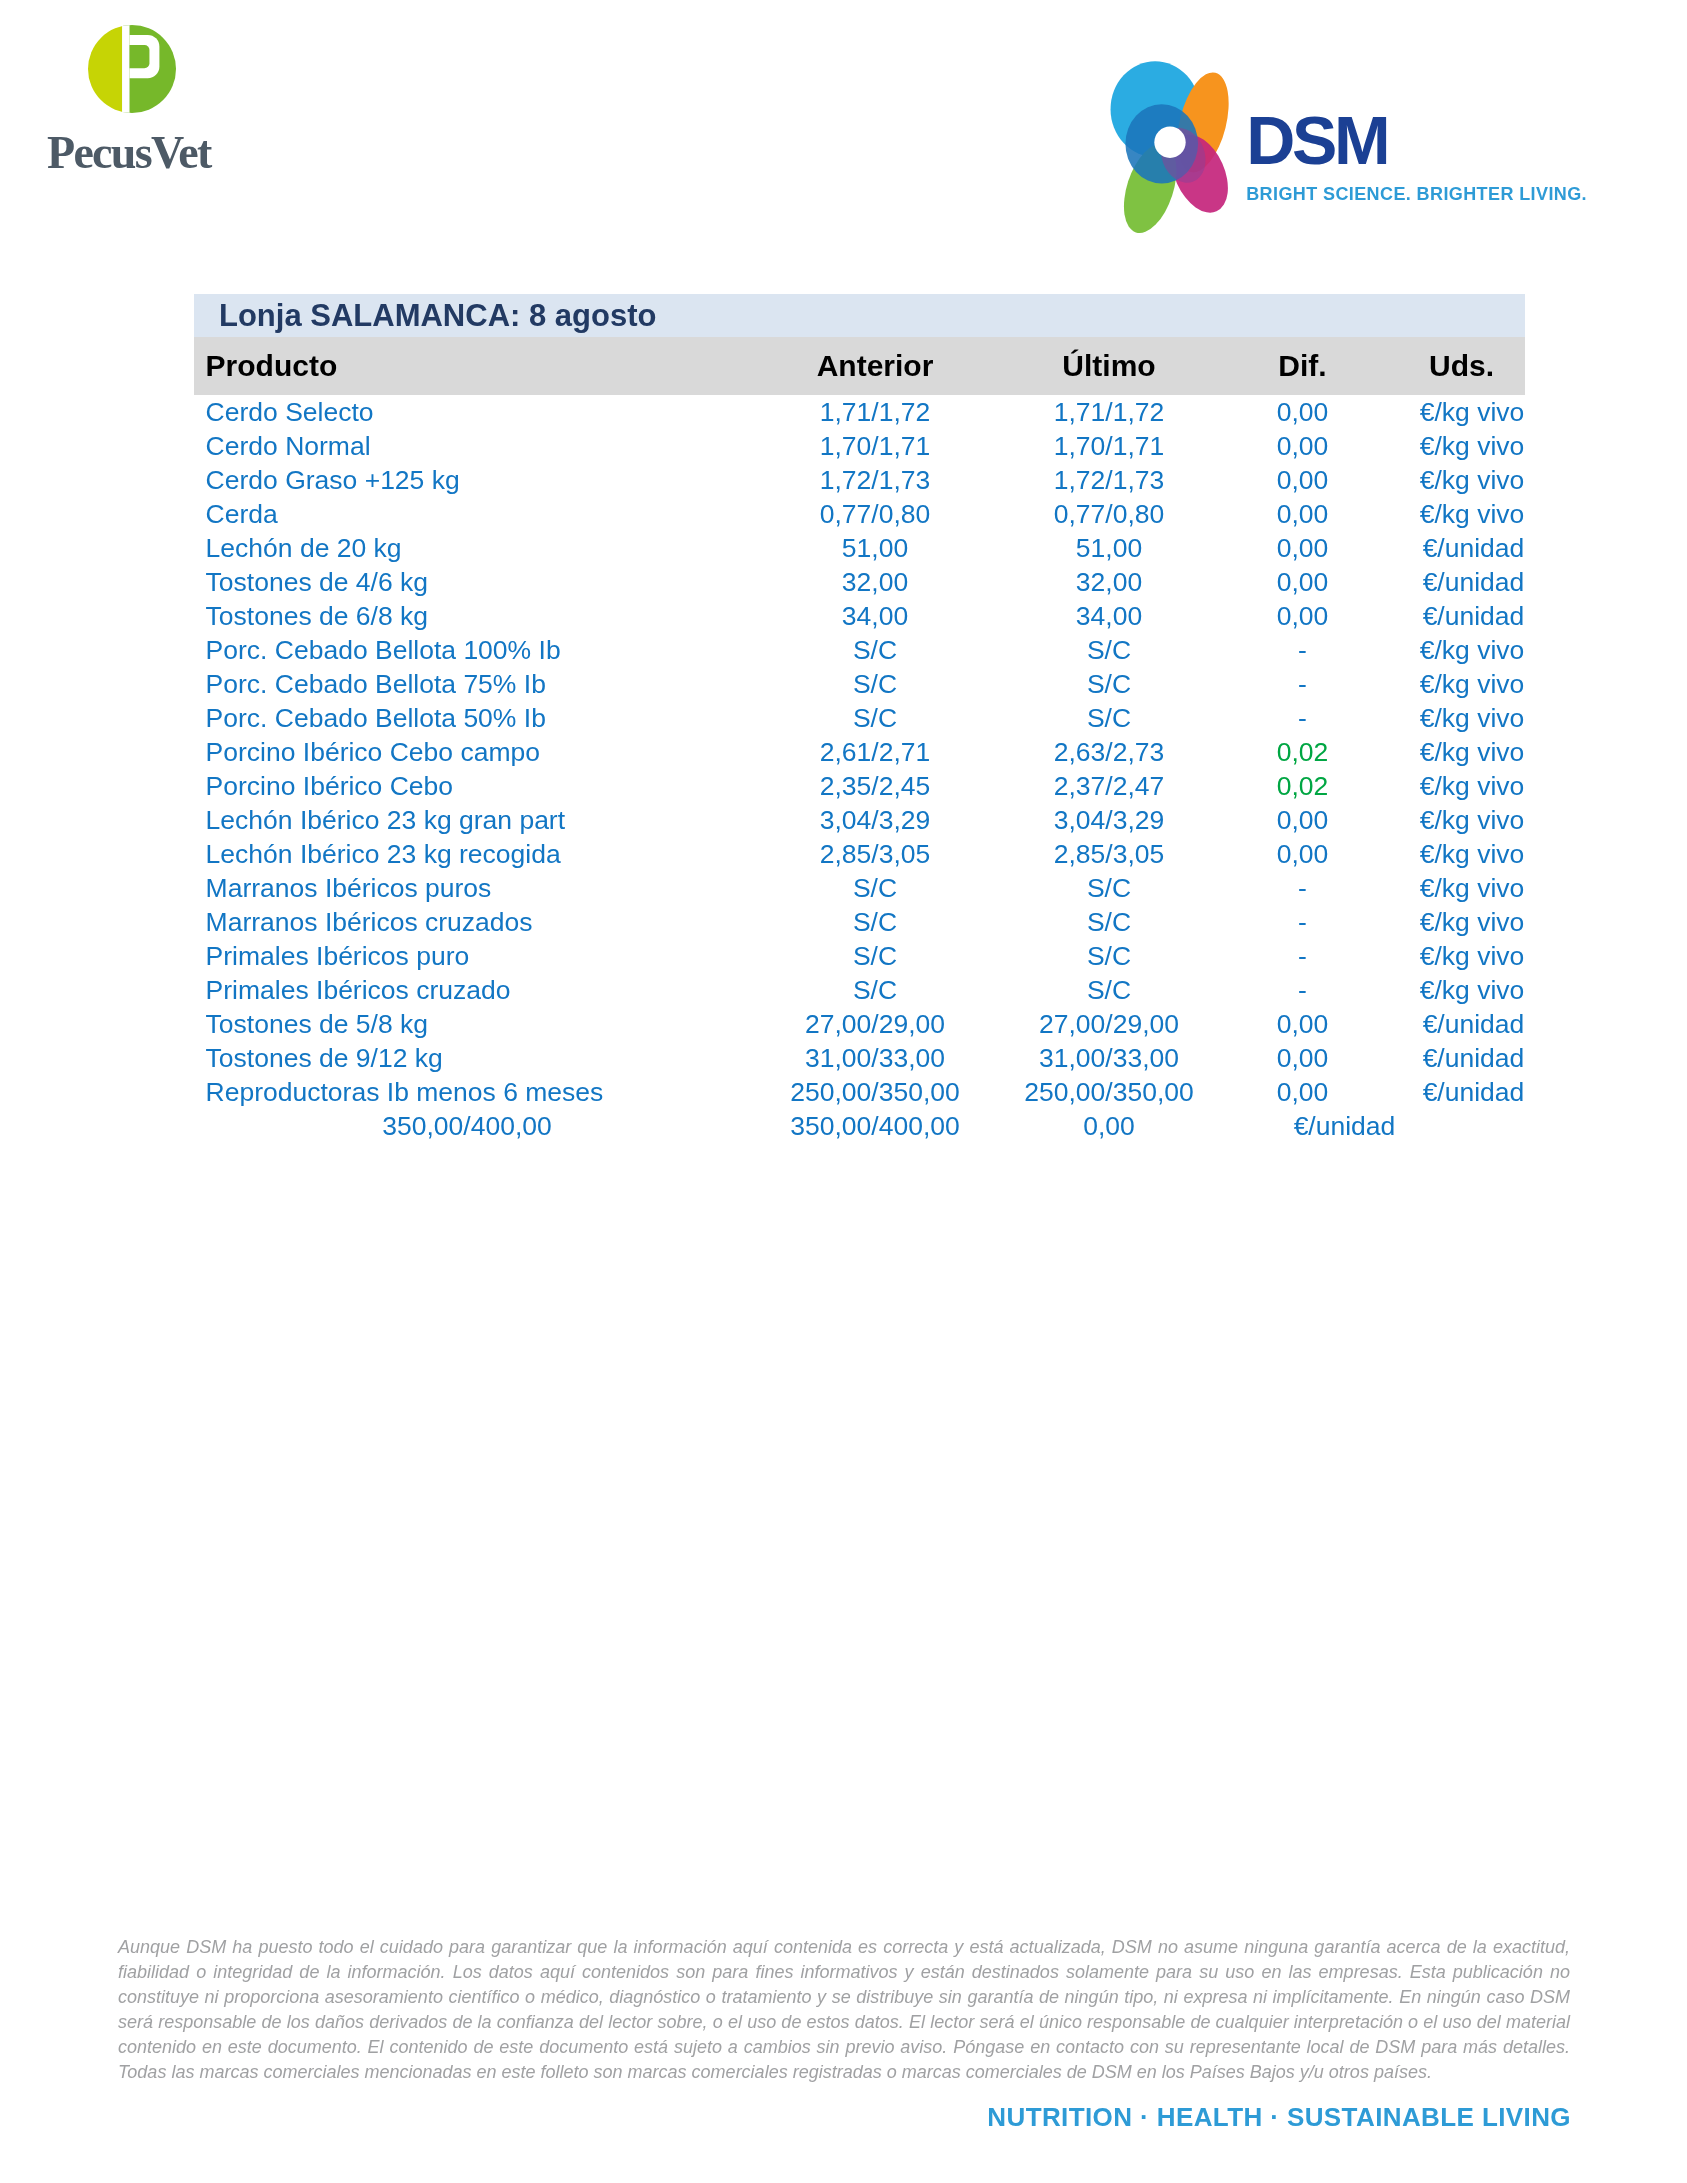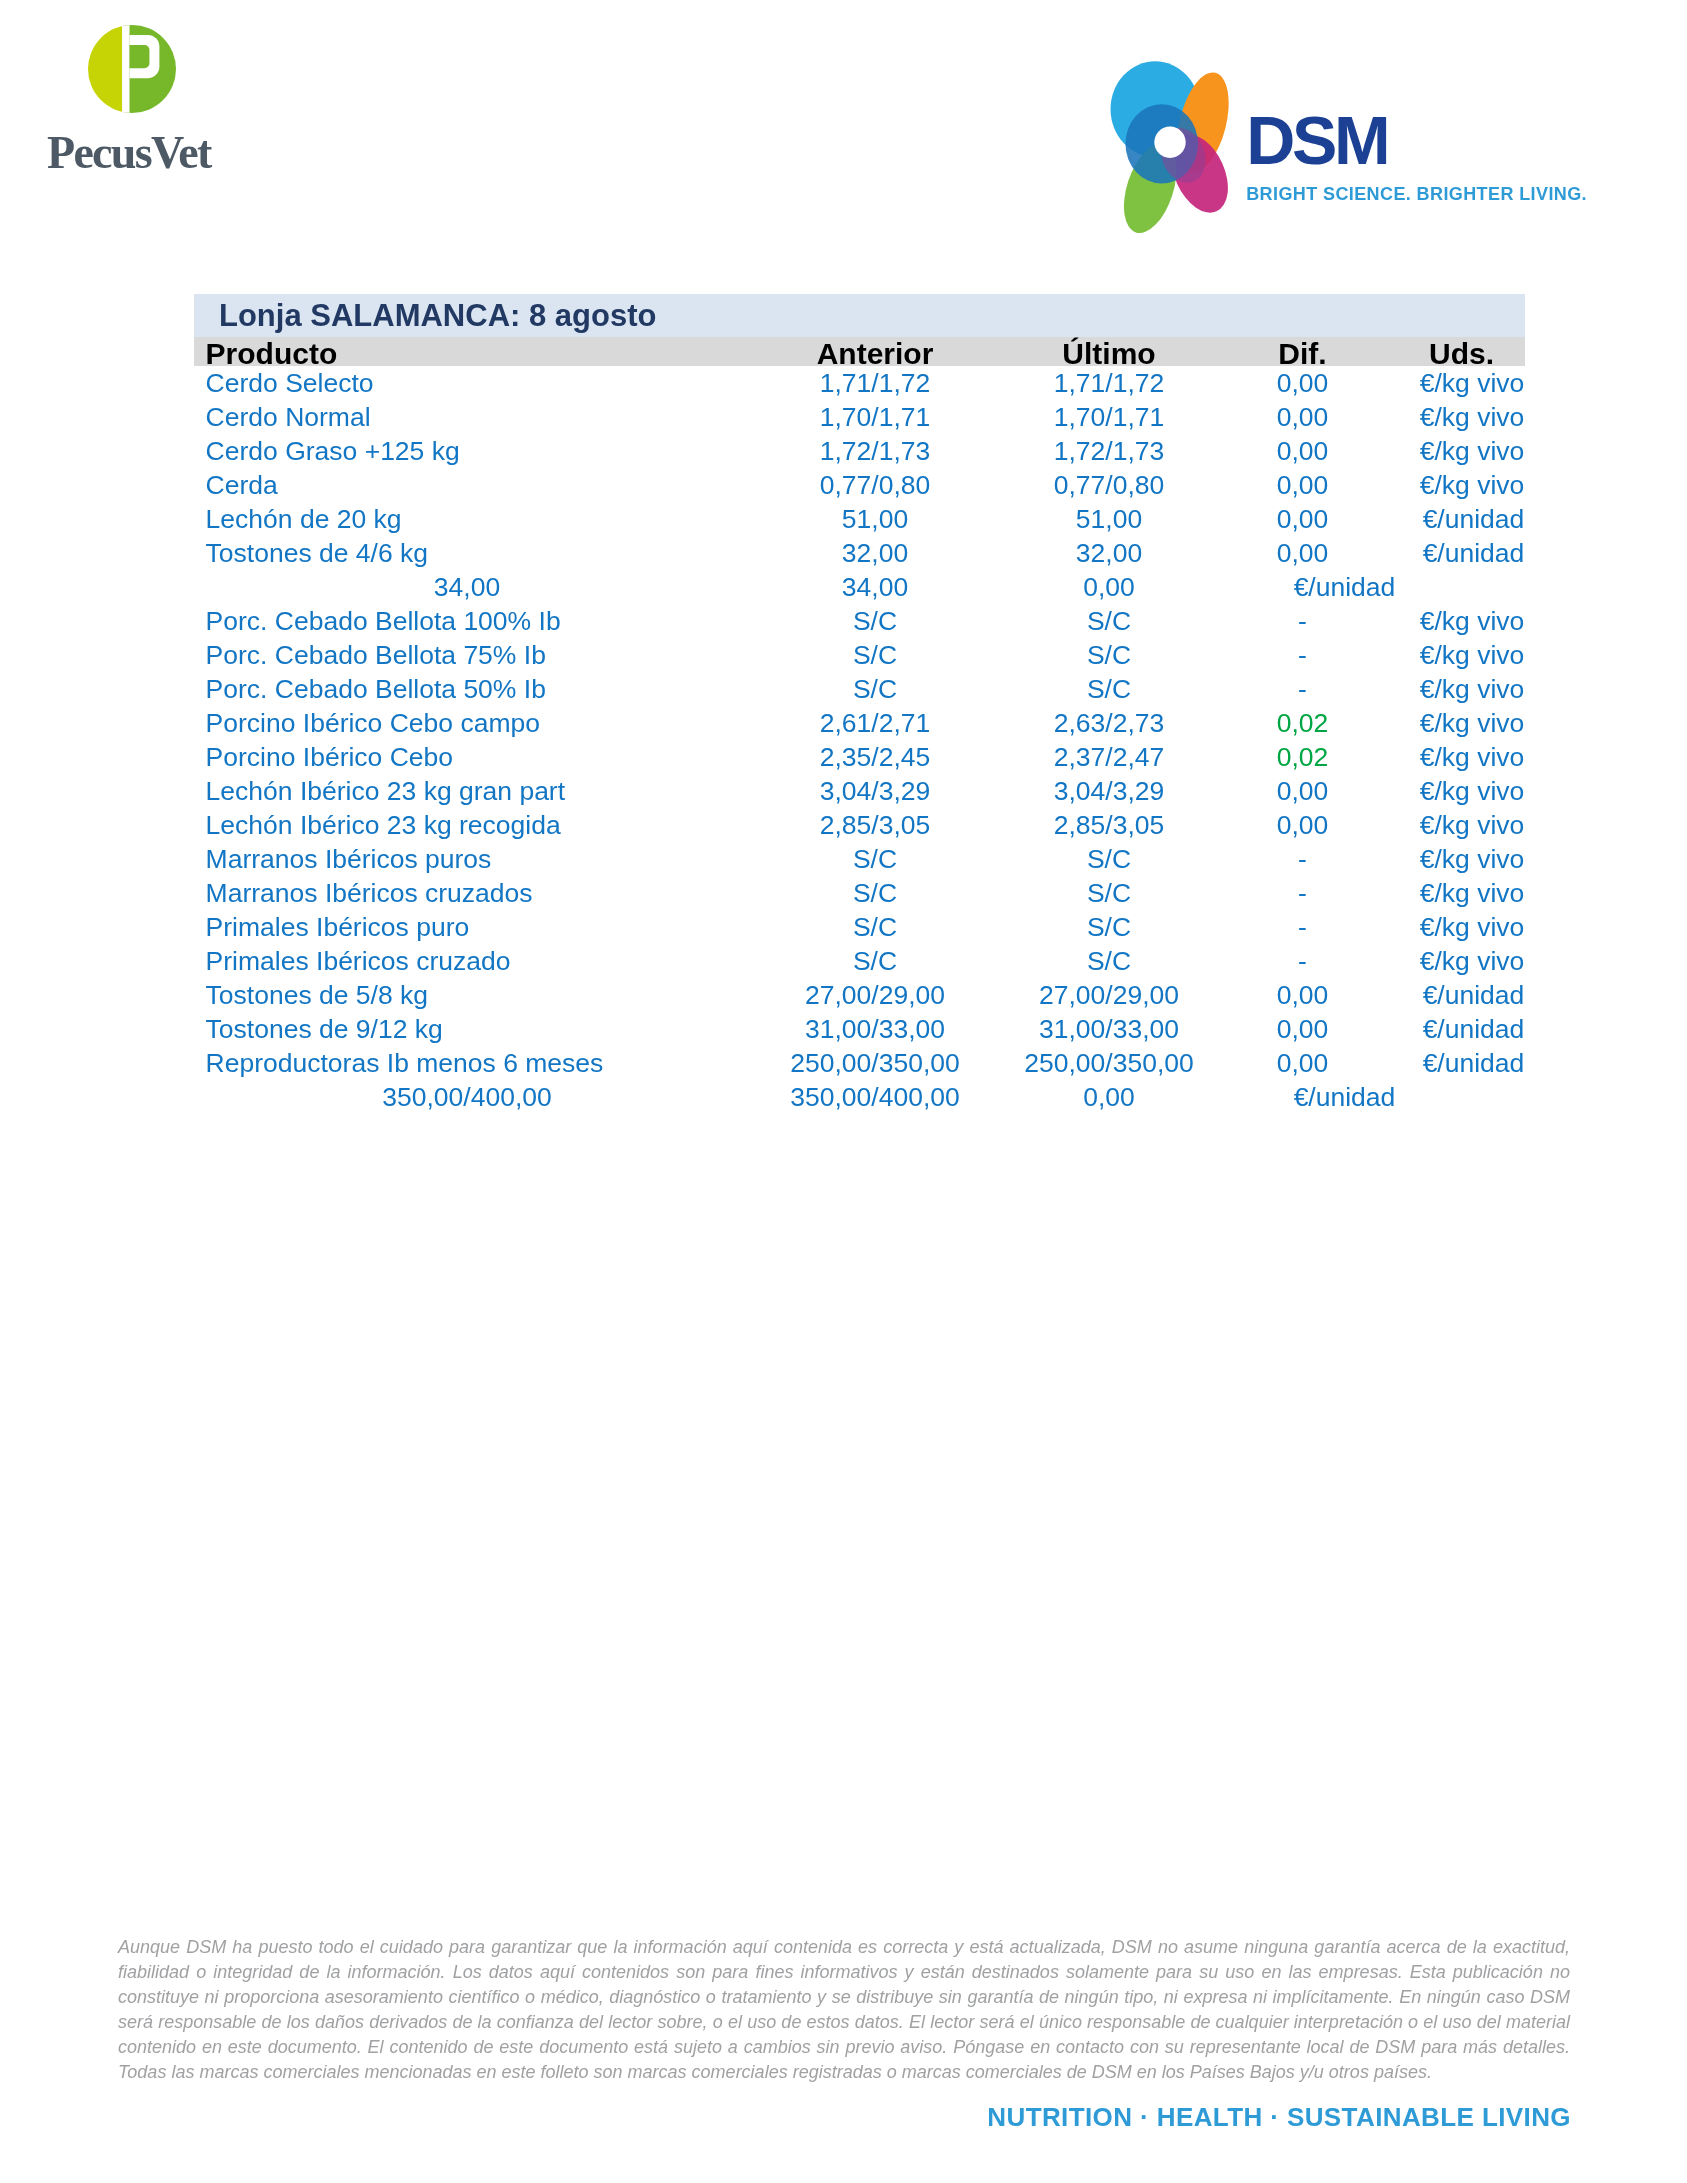--- a/index.html
+++ b/index.html
@@ -33,21 +33,21 @@
   .market-table { position:absolute; left:194px; top:274px; width:1331px; }
   .table-title {
     background:var(--title_bg,#dbe5f1); color:var(--title_text,#223a63);
     font-size:31px; font-weight:bold; height:43px; line-height:43px; padding-left:25px;margin-top:20px;
   }
   .thead, .trow {
     display:grid; grid-template-columns:546px 270px 198px 189px 129px; align-items:center;
   }
   .thead {
     background:var(--header_bg,#d9d9d9); color:var(--header_text,#000000);
-    height:29px; font-size:30px; font-weight:bold;
+    height:58px; font-size:30px; font-weight:bold;
   }
   .thead .h1 { padding-left:11.6px; text-align:left; }
   .thead .hc { text-align:center; }
   .tbody .trow { height:34px; font-size:26.5px; color:var(--data_blue,#1276c4); }
   .c { display:block; }
   .producto { padding-left:11.6px; text-align:left; white-space:nowrap; overflow:hidden; }
   .num { text-align:center; }
   .uds { text-align:right; padding-right:1.7px; white-space:nowrap; }
   .dif.green { color:var(--diff_green,#00a643); }
 
@@ -156,20 +156,21 @@
 
     <div class="trow">
       <span class="c producto">Tostones de 4/6 kg</span>
       <span class="c num anterior">32,00</span>
       <span class="c num ultimo">32,00</span>
       <span class="c num dif">0,00</span>
       <span class="c uds">€/unidad</span>
     </div>
 
     <div class="trow">
+      <span class="c producto">Tostones de 6/8 kg</span>
       <span class="c num anterior">34,00</span>
       <span class="c num ultimo">34,00</span>
       <span class="c num dif">0,00</span>
       <span class="c uds">€/unidad</span>
     </div>
 
     <div class="trow">
       <span class="c producto">Porc. Cebado Bellota 100% Ib</span>
       <span class="c num anterior">S/C</span>
       <span class="c num ultimo">S/C</span>

